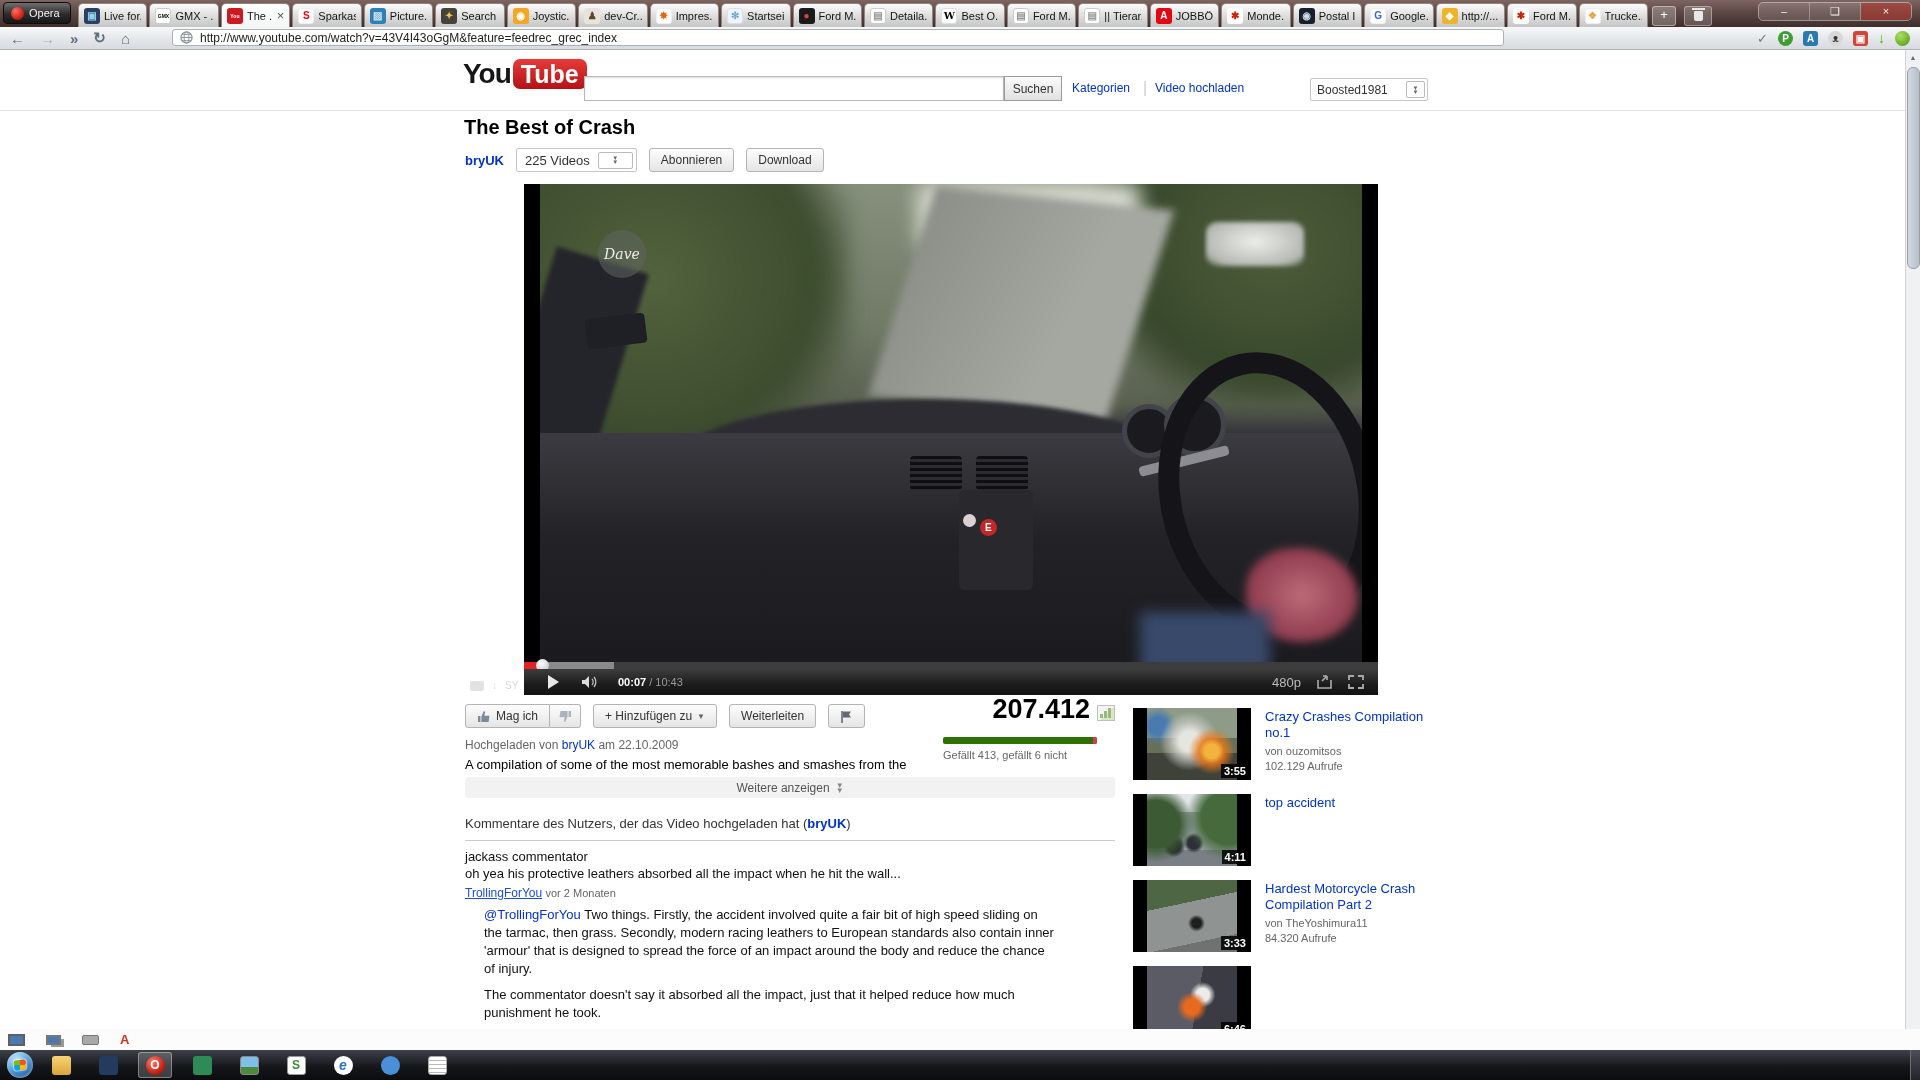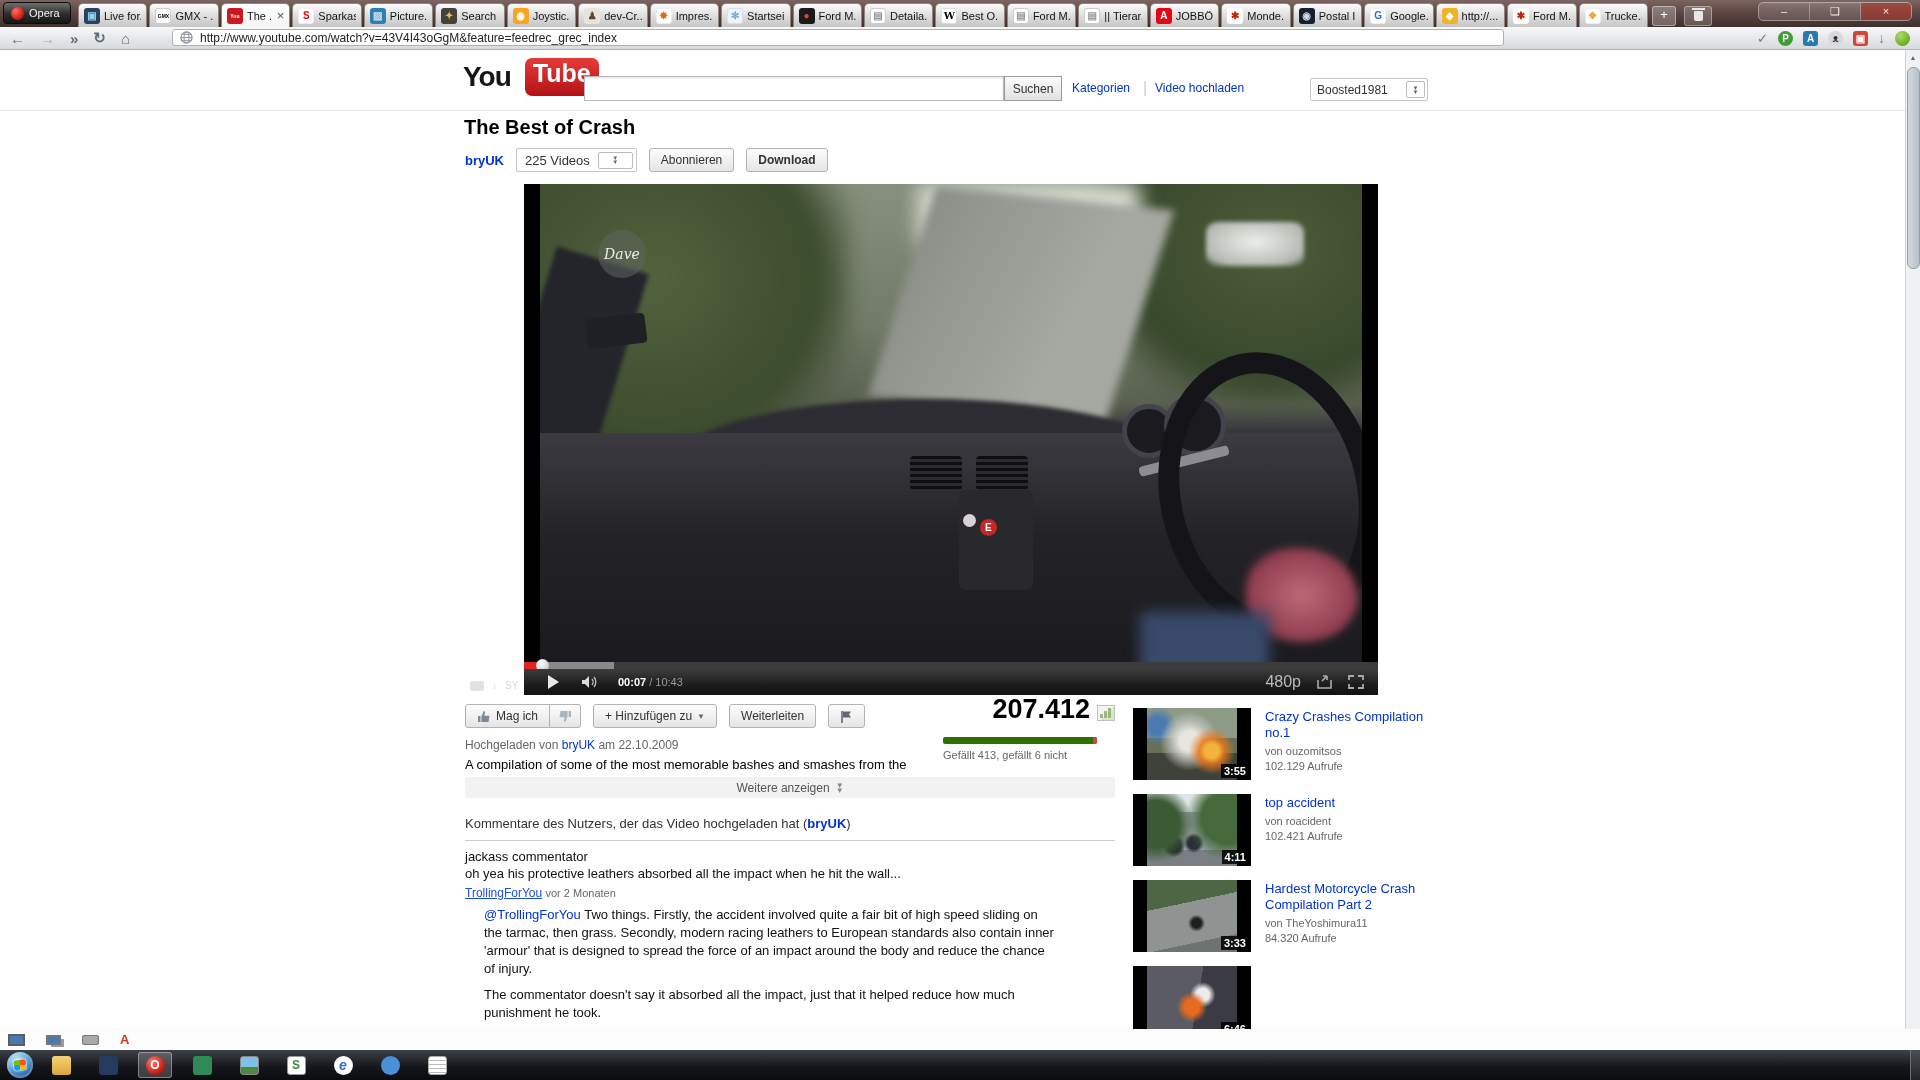--- a/index.html
+++ b/index.html
@@ -45,42 +45,42 @@
           border:1px solid #adb1b6;border-radius:3px;display:flex;align-items:center;gap:7px;
           padding:0 7px;font-size:12px;color:#222;box-sizing:border-box;}
   .addricons{position:absolute;right:10px;top:3px;display:flex;align-items:center;gap:10px;}
   .aico{width:15px;height:15px;border-radius:50%;display:flex;align-items:center;justify-content:center;
         font-size:10px;font-weight:bold;color:#fff;}
   
   .page{position:absolute;top:50px;left:0;width:1905px;height:979px;background:#fff;overflow:hidden;}
   .yt-link{color:#0033cc;text-decoration:none;}
   .yt-logo{position:absolute;left:463px;top:8px;display:flex;align-items:center;}
   .logo-you{font-size:28px;font-weight:bold;color:#161616;letter-spacing:-1px;}
-  .logo-tube{margin-left:14px;background:linear-gradient(#e73b38,#b31217);color:#fff;font-size:25px;
-             font-weight:bold;border-radius:7px;padding:2px 8px 10px 8px;line-height:26px;}
+  .logo-tube{margin-left:2px;background:linear-gradient(#e73b38,#b31217);color:#fff;font-size:25px;
+             font-weight:bold;border-radius:7px;padding:2px 8px 2px 8px;line-height:26px;}
   .search-input{position:absolute;left:584px;top:26px;width:420px;height:25px;border:1px solid #b5b8bc;
                 box-sizing:border-box;font-size:13px;padding:0 6px;box-shadow:inset 0 1px 2px #ddd;}
   .search-btn{position:absolute;left:1004px;top:26px;height:25px;width:58px;
               background:linear-gradient(#fbfbfb,#e1e1e1);border:1px solid #9a9a9a;font-size:12px;color:#333;}
   .hdr-link{position:absolute;top:31px;font-size:12px;}
   .hdr-sep{position:absolute;left:1143px;top:29px;color:#ccc;}
   .userbox{position:absolute;left:1310px;top:28px;width:116px;height:21px;border:1px solid #c6c6c6;
            border-radius:2px;display:flex;align-items:center;font-size:12px;color:#333;}
   .userbox .uname{flex:1;padding:0 6px;}
   .chev2{width:17px;height:15px;border:1px solid #bbb;border-radius:2px;margin-right:2px;
          display:flex;flex-direction:column;align-items:center;justify-content:center;font-size:6px;line-height:4px;color:#666;}
   .hdr-divider{position:absolute;left:0;top:60px;width:1905px;height:1px;background:#e5e5e5;}
   .watch-title{position:absolute;left:464px;top:66px;font-size:20px;font-weight:bold;color:#000;}
   .info-row{position:absolute;left:465px;top:98px;height:24px;display:flex;align-items:center;gap:12px;font-size:13px;}
   .chan{color:#0033cc;font-weight:bold;}
   .videos-box{height:22px;border:1px solid #c6c6c6;border-radius:2px;display:flex;align-items:center;font-size:13px;color:#333;}
   .videos-box span{padding:0 8px;}
   .gbtn{height:24px;border:1px solid #b4b4b4;border-radius:3px;background:linear-gradient(#fdfdfd,#e5e5e5);
         font-size:12px;color:#333;display:inline-flex;align-items:center;gap:5px;padding:0 11px;}
-  .gbtn.bold{font-weight:bold;}
+  .gbtn.bold{font-weight:normal;}
   
   .player{position:absolute;left:524px;top:134px;width:854px;height:511px;}
   .video{position:absolute;left:0;top:0;width:854px;height:478px;background:#000;overflow:hidden;}
   .vframe{position:absolute;left:16px;top:0;width:822px;height:478px;overflow:hidden;
           background:linear-gradient(#86907c 0%,#707a66 30%,#59604f 46%,#35353b 52%,#232329 100%);}
   .blob{position:absolute;}
   .greenL{left:-50px;top:-30px;width:360px;height:310px;filter:blur(9px);
           background:radial-gradient(ellipse at 45% 40%,#53633e,#3c4c2e 60%,rgba(60,76,46,0) 78%);}
   .greenR{right:-60px;top:-40px;width:330px;height:260px;filter:blur(9px);
           background:radial-gradient(ellipse at 55% 40%,#4e5e3a,#37472b 60%,rgba(55,71,43,0) 78%);}
@@ -115,21 +115,21 @@
   .scrubber{position:absolute;left:12px;top:-3px;width:13px;height:13px;border-radius:50%;
         background:radial-gradient(circle at 38% 32%,#ffffff,#cfcfcf 70%,#9a9a9a);}
   .controls{position:absolute;left:0;top:485px;width:854px;height:26px;
         background:linear-gradient(#3d3d3d,#1c1c1c 60%,#121212);display:flex;align-items:center;}
   .playbtn{margin-left:24px;width:0;height:0;border-left:11px solid #e8e8e8;
         border-top:7px solid transparent;border-bottom:7px solid transparent;}
   .ctrl-ico{margin-left:22px;display:flex;align-items:center;}
   .time{margin-left:20px;font-size:11px;color:#9a9a9a;}
   .time .cur{color:#fff;font-weight:bold;}
   .ctrl-right{margin-left:auto;display:flex;align-items:center;gap:16px;padding-right:14px;}
-  .quality{font-size:16px;color:#bbb;}
+  .quality{font-size:13px;color:#bbb;}
   
   .ghosts{position:absolute;left:470px;top:630px;display:flex;gap:8px;opacity:.33;color:#8a8a8a;
           font-size:10px;align-items:center;}
   .ghost-box{width:14px;height:10px;background:#aaa;border-radius:2px;}
   .actions{position:absolute;left:465px;top:654px;display:flex;align-items:center;}
   .seg-l{border-radius:3px 0 0 3px;}
   .seg-r{border-radius:0 3px 3px 0;border-left:none;padding:0 8px;}
   .views{position:absolute;left:880px;top:644px;width:210px;text-align:right;font-size:27px;
          font-weight:bold;color:#000;}
   .stats-ico{position:absolute;left:1097px;top:655px;width:18px;height:16px;border:1px solid #c0c0c0;
@@ -526,21 +526,20 @@
         <div class="sv-sub"><span>von ouzomitsos</span><br><span>102.129 Aufrufe</span></div>
       </div>
     </div>
     <div class="sv" style="top:744px">
       <div class="sv-thumb">
         <div class="sv-art t2"></div>
         <span class="sv-dur">4:11</span>
       </div>
       <div class="sv-meta">
         <div class="sv-title">top accident</div>
-        <div class="sv-sub"><span>von roacident</span><br><span>102.421 Aufrufe</span></div>
       </div>
     </div>
     <div class="sv" style="top:830px">
       <div class="sv-thumb">
         <div class="sv-art t3"></div>
         <span class="sv-dur">3:33</span>
       </div>
       <div class="sv-meta">
         <div class="sv-title" style="width:190px">Hardest Motorcycle Crash Compilation Part 2</div>
         <div class="sv-sub"><span>von TheYoshimura11</span><br><span>84.320 Aufrufe</span></div>

